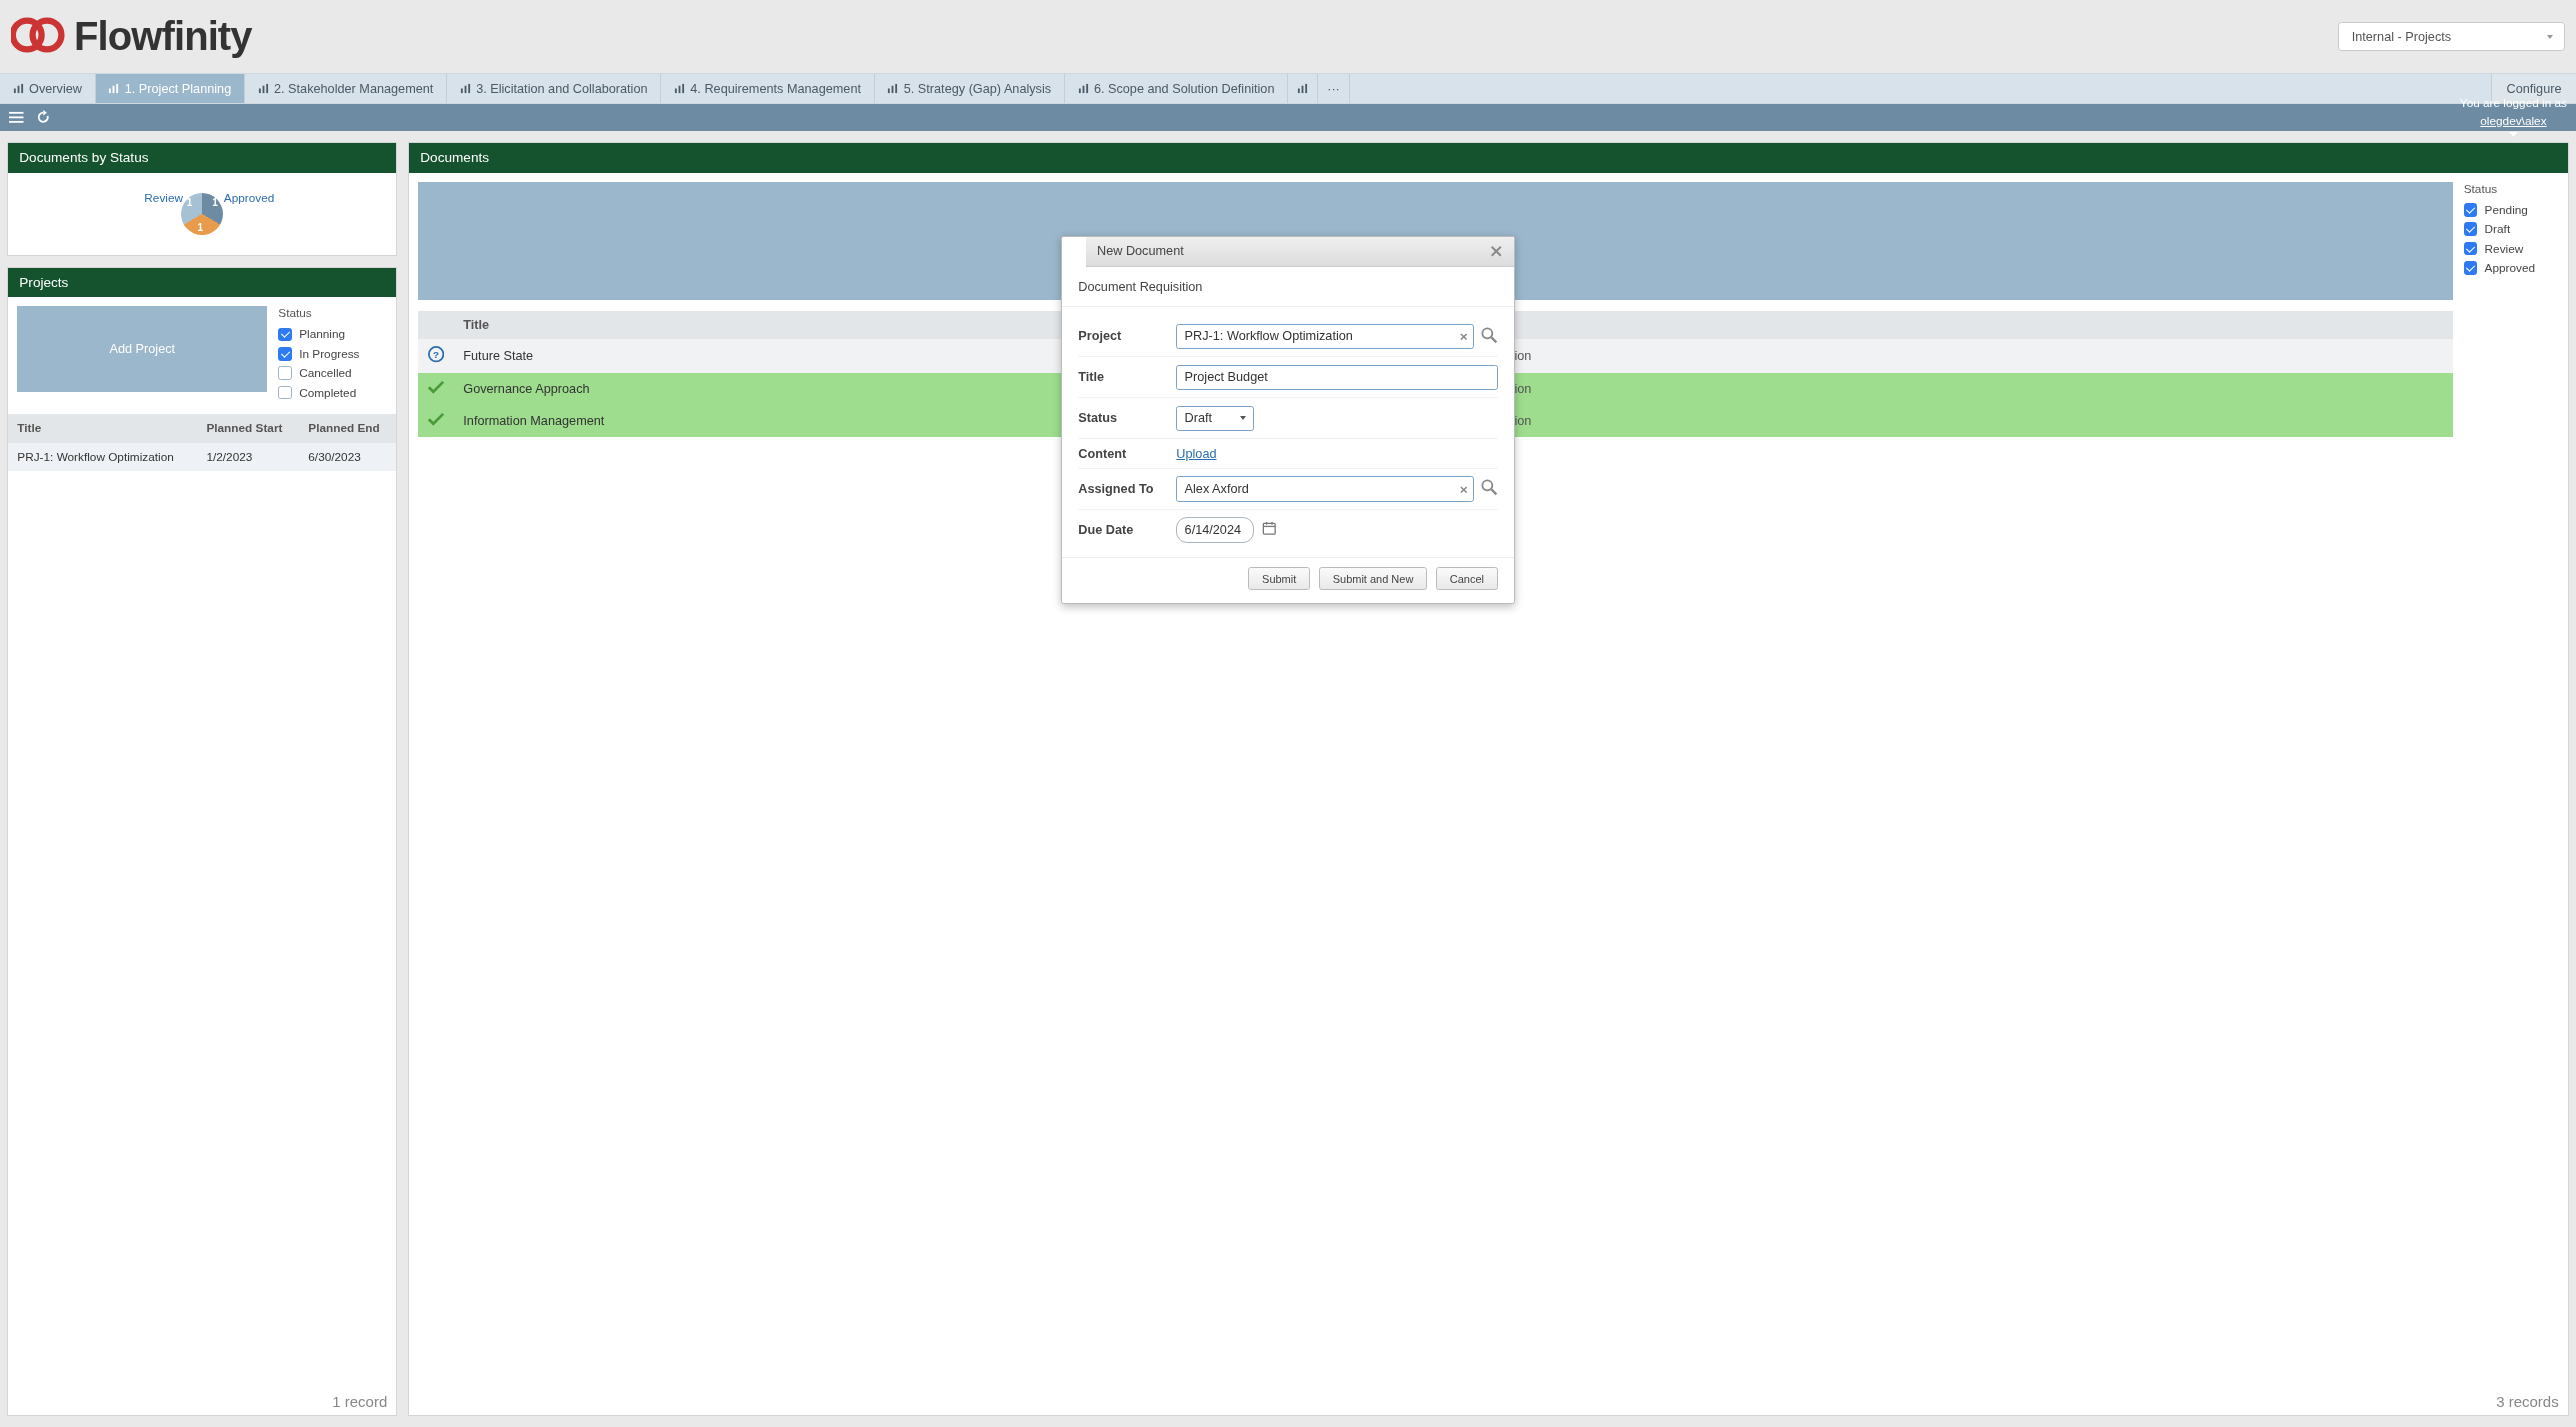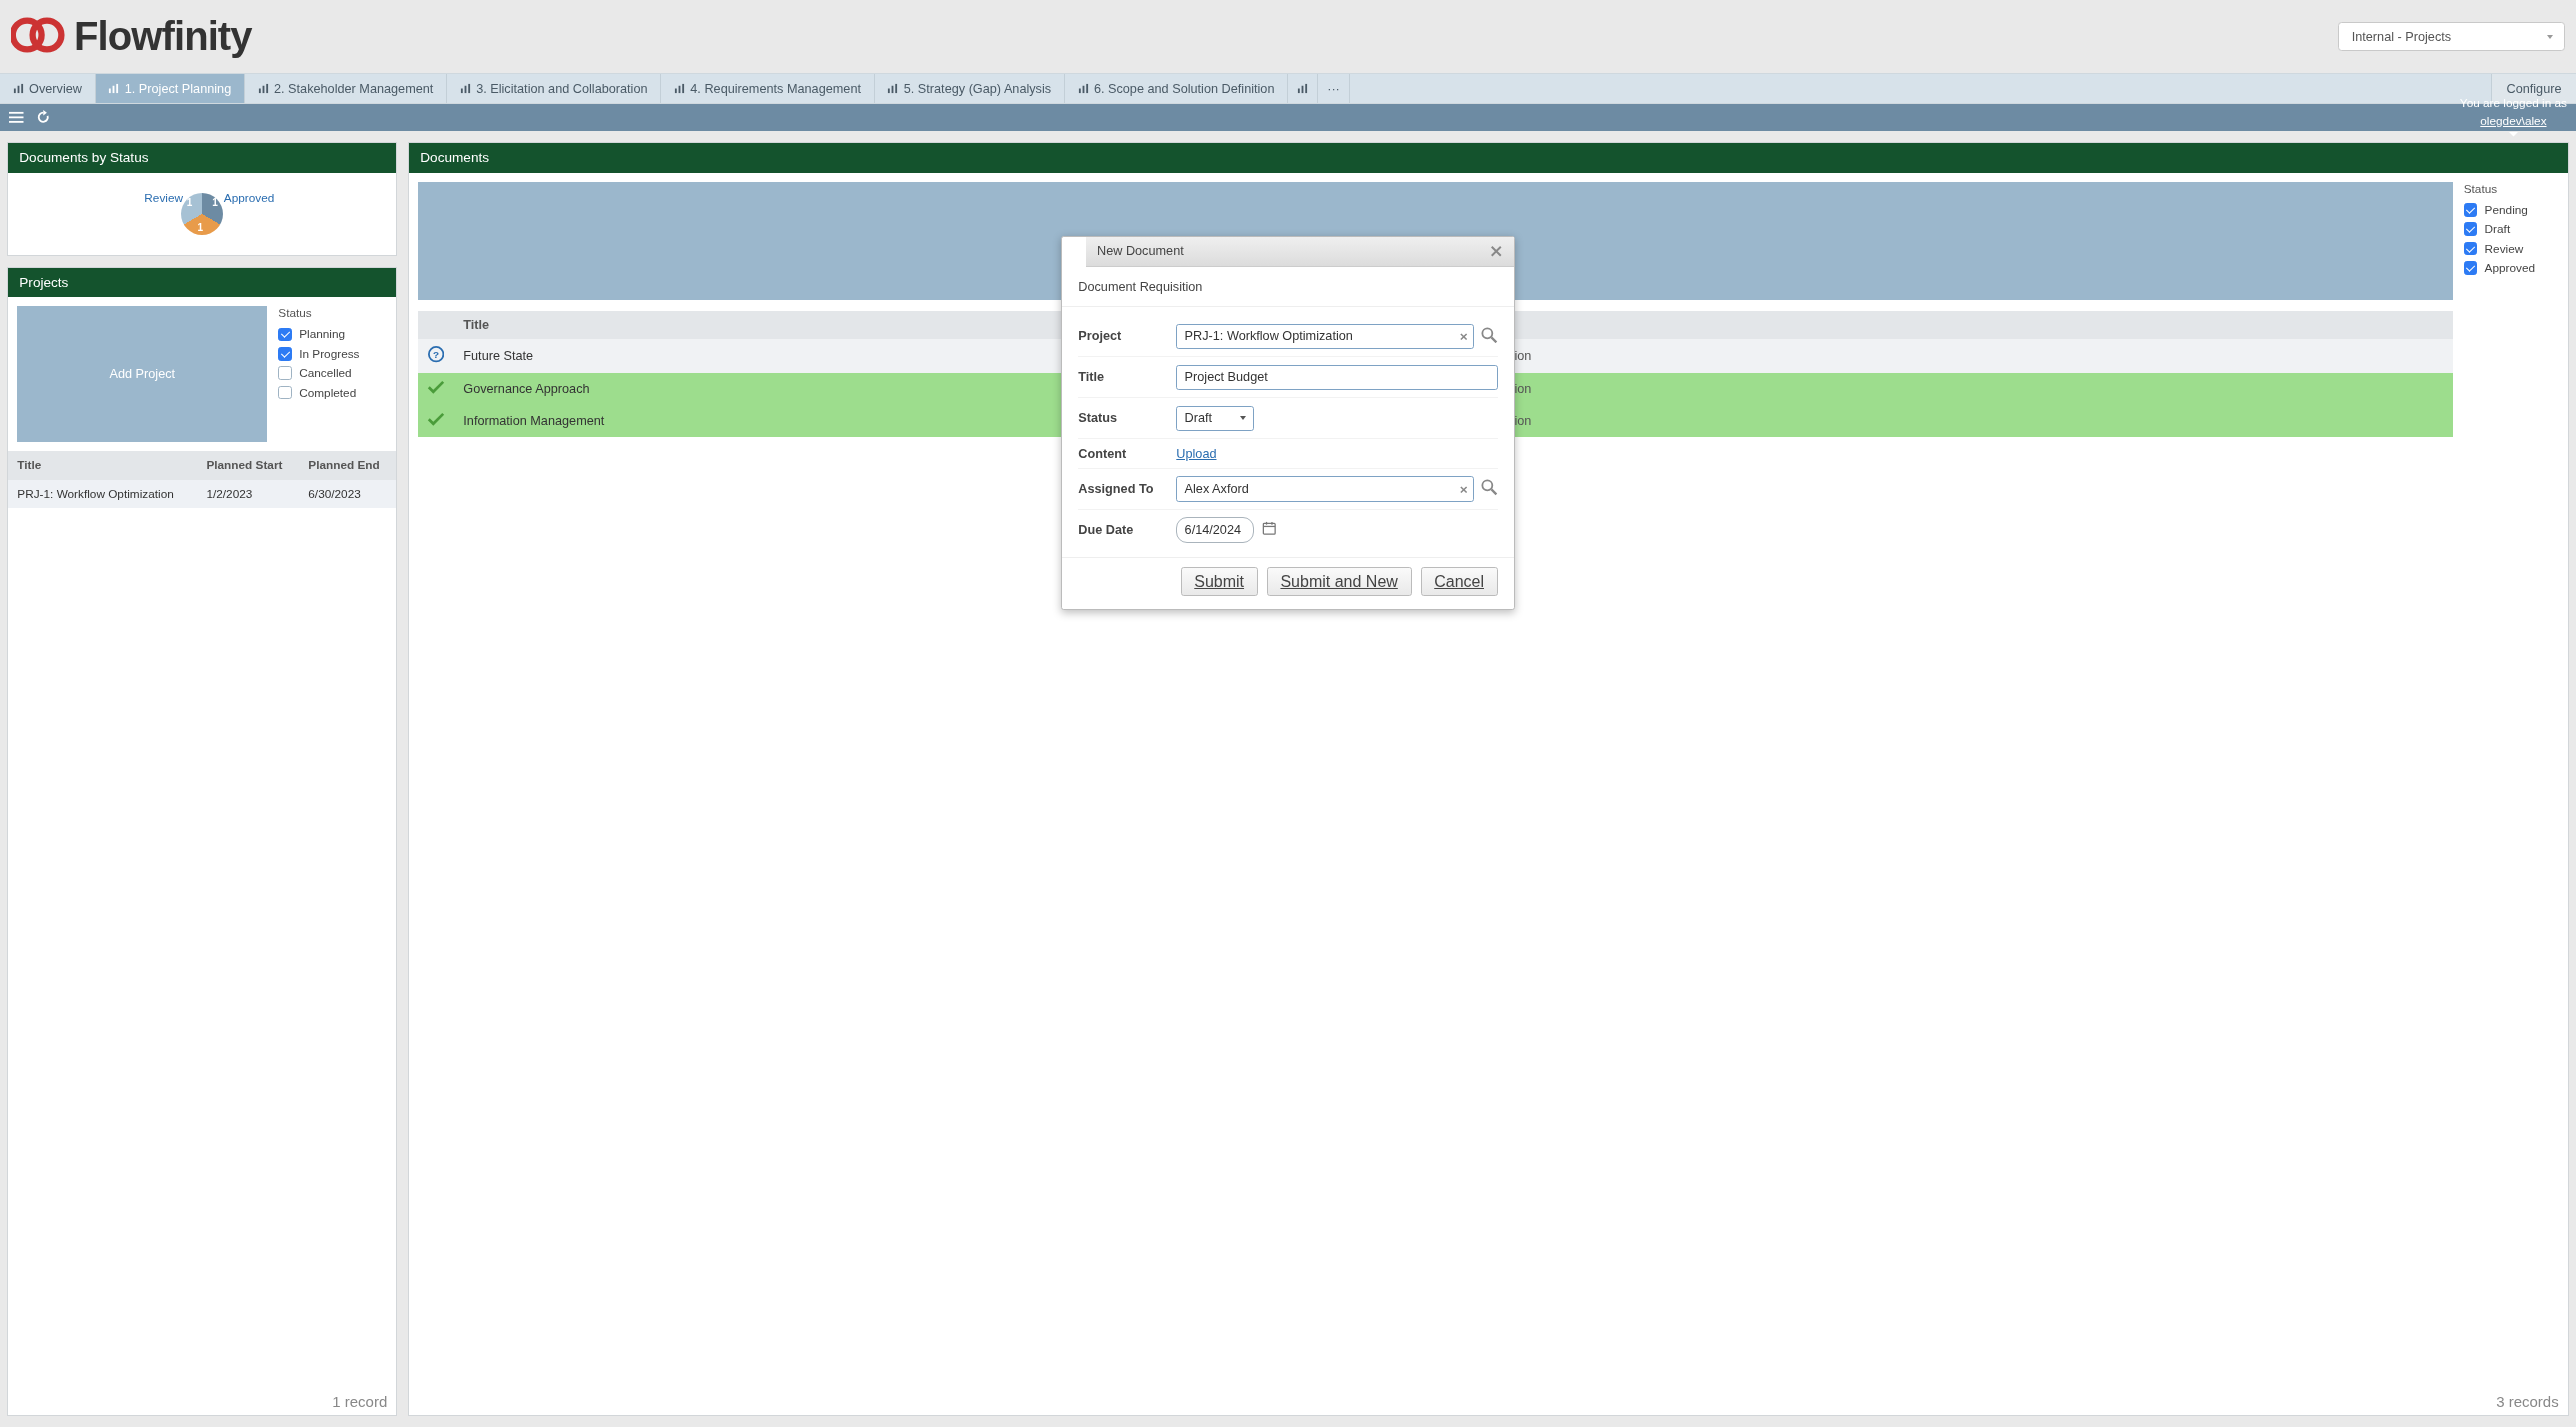--- a/index.html
+++ b/index.html
@@ -165,21 +165,21 @@
     gap: 11px;
     padding: 9px;
   }
   .add-project-btn {
     flex: 1;
     background: #9bb7cc;
     color: #fff;
     display: flex;
     align-items: center;
     justify-content: center;
-    height: 136px;
+    height: 86px;
     cursor: pointer;
     font-size: 12.7px;
   }
   .status-filters { width: 109px; }
   .status-filters .group-label {
     color: #555; font-size: 11.8px; margin-bottom: 7.3px;
   }
   .checkbox-row {
     display: flex;
     align-items: center;
@@ -376,22 +376,21 @@
     justify-content: flex-end;
     gap: 9px;
   }
   .btn {
     background: linear-gradient(#fafafa, #e9e9e9);
     border: 0.9px solid #bbb;
     border-radius: 2.7px;
     padding: 4.5px 12.7px;
     color: #444;
     cursor: pointer;
-    font-size: 16px;
-    text-decoration: underline;
+    font-size: 11px;
   }
   .flex-spacer { flex:1; }
 </style>
 </head>
 <body>
 
 <div class="header">
   <div class="logo">
     <span class="logo-icon">
       <svg width="54" height="40" viewBox="0 0 60 44">

